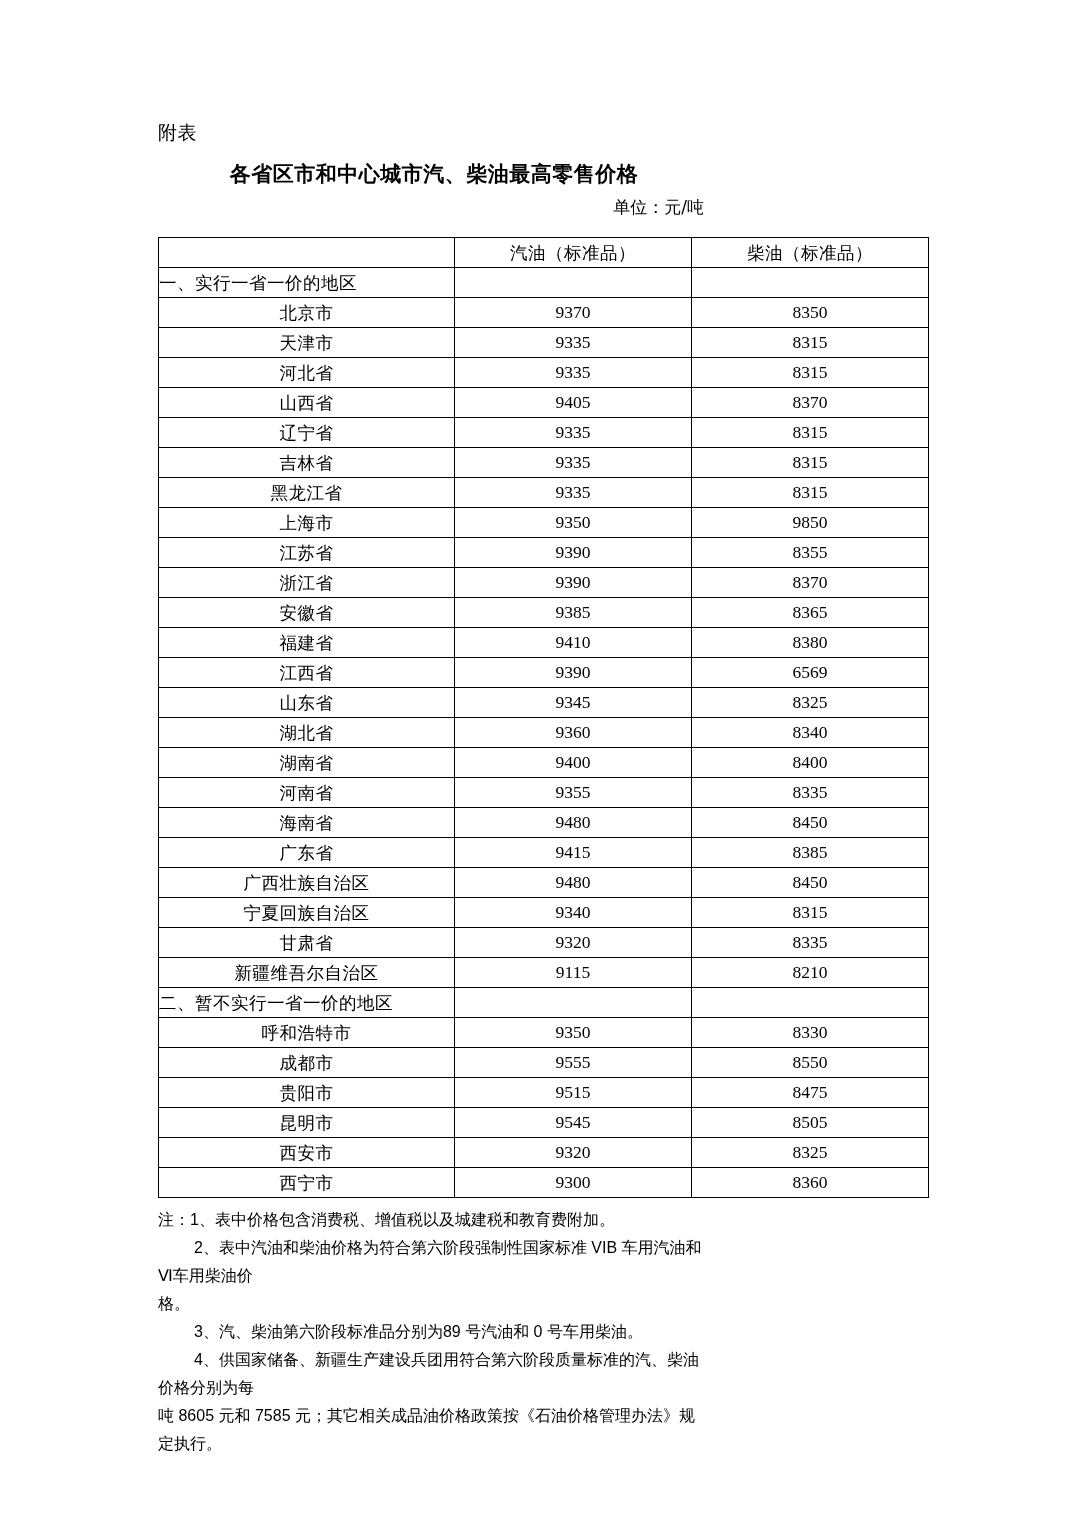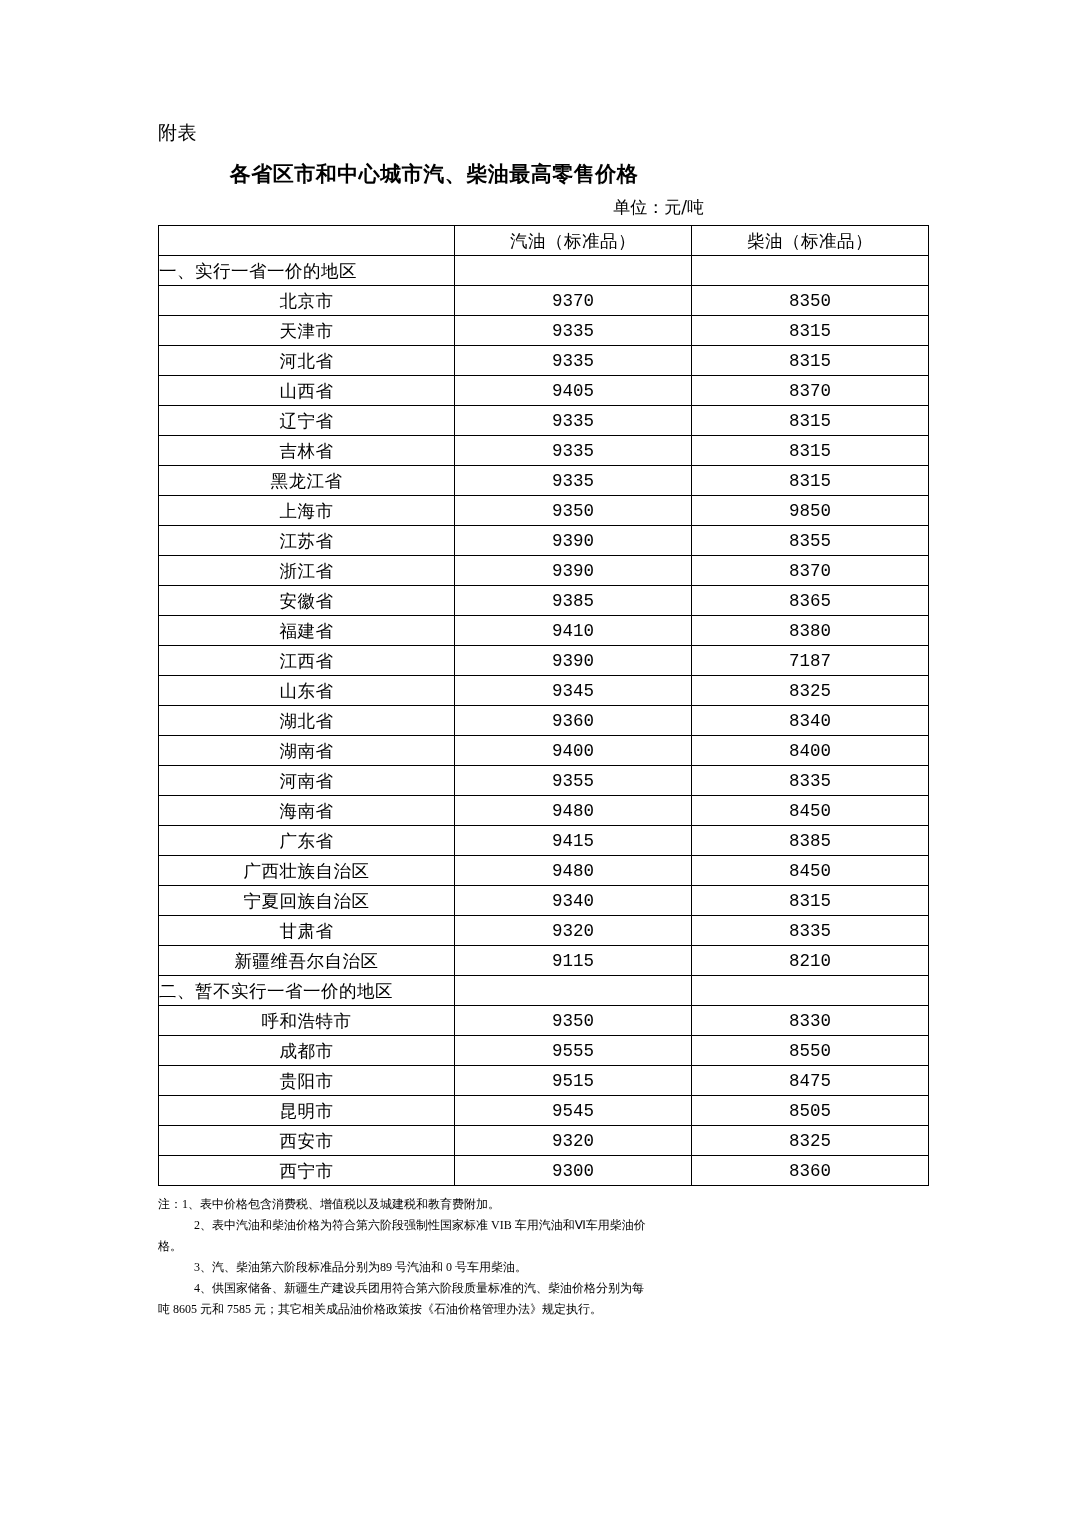--- a/index.html
+++ b/index.html
@@ -31,27 +31,27 @@
     font-size: 21px;
     font-weight: bold;
     font-family: Liberation Sans, sans-serif;
     letter-spacing: 0.5px;
     margin: 6px 0 8px 0;
   }
   .unit-line {
     text-align: right;
     font-size: 17px;
     font-family: "DejaVu Sans", "Liberation Sans", sans-serif;
-    margin: 0 6px 6px 0;
+    margin: 0 6px 18px 0;
   }
   table.price-table {
     border-collapse: collapse;
     width: 770px;
     table-layout: fixed;
-    font-family: Liberation Mono, monospace;
+    font-family: Liberation Serif, serif;
     padding-left: 25px;
   }
   table.price-table td, table.price-table th {
     border: 1px solid #000000;
     font-size: 17.5px;
     font-weight: normal;
     height: 29px;
     padding: 0;
     vertical-align: middle;
   }
@@ -73,22 +73,22 @@
     text-align: center;
     padding-left: 58px;
     letter-spacing: 0.5px;
   }
   td.num {
     text-align: center;
   }
   td.span-empty { border-left: 1px solid #000; }
   .notes {
     margin-top: 8px;
-    font-size: 12px;
-    font-family: Liberation Serif, serif;
+    font-size: 16px;
+    font-family: Liberation Sans, sans-serif;
     line-height: 1.75;
   }
   .notes p {
     margin: 0;
     text-indent: 0;
   }
   .notes p.indent {
     text-indent: 36px;
   }
 </style>
@@ -179,21 +179,21 @@
           <td class="num">8365</td>
         </tr>
         <tr>
           <td class="region">福建省</td>
           <td class="num">9410</td>
           <td class="num">8380</td>
         </tr>
         <tr>
           <td class="region">江西省</td>
           <td class="num">9390</td>
-          <td class="num">7187</td>
+          <td class="num">6569</td>
         </tr>
         <tr>
           <td class="region">山东省</td>
           <td class="num">9345</td>
           <td class="num">8325</td>
         </tr>
         <tr>
           <td class="region">湖北省</td>
           <td class="num">9360</td>
           <td class="num">8340</td>

